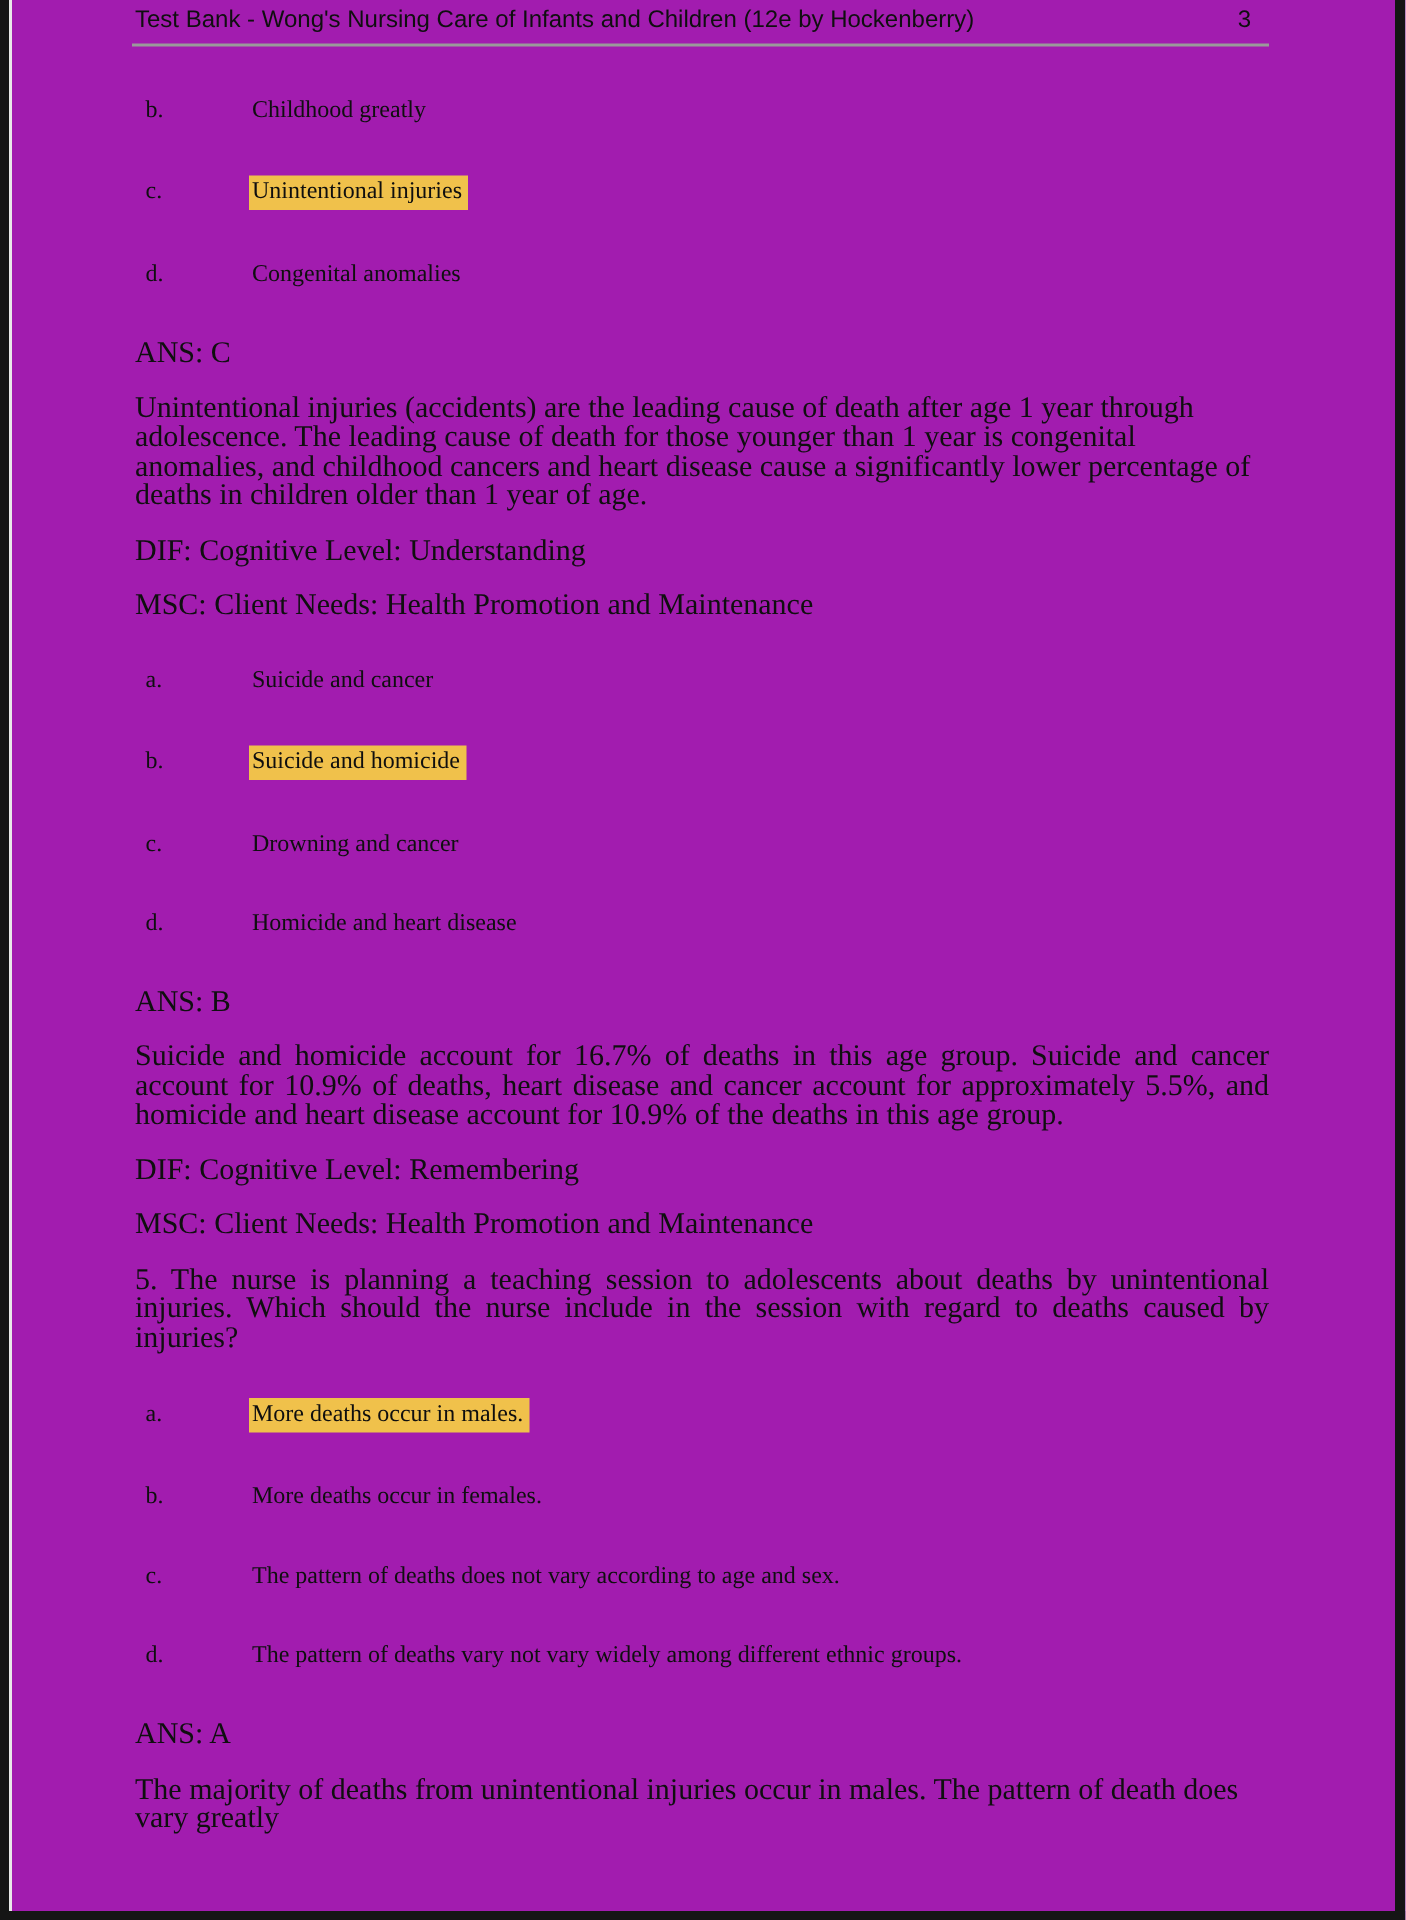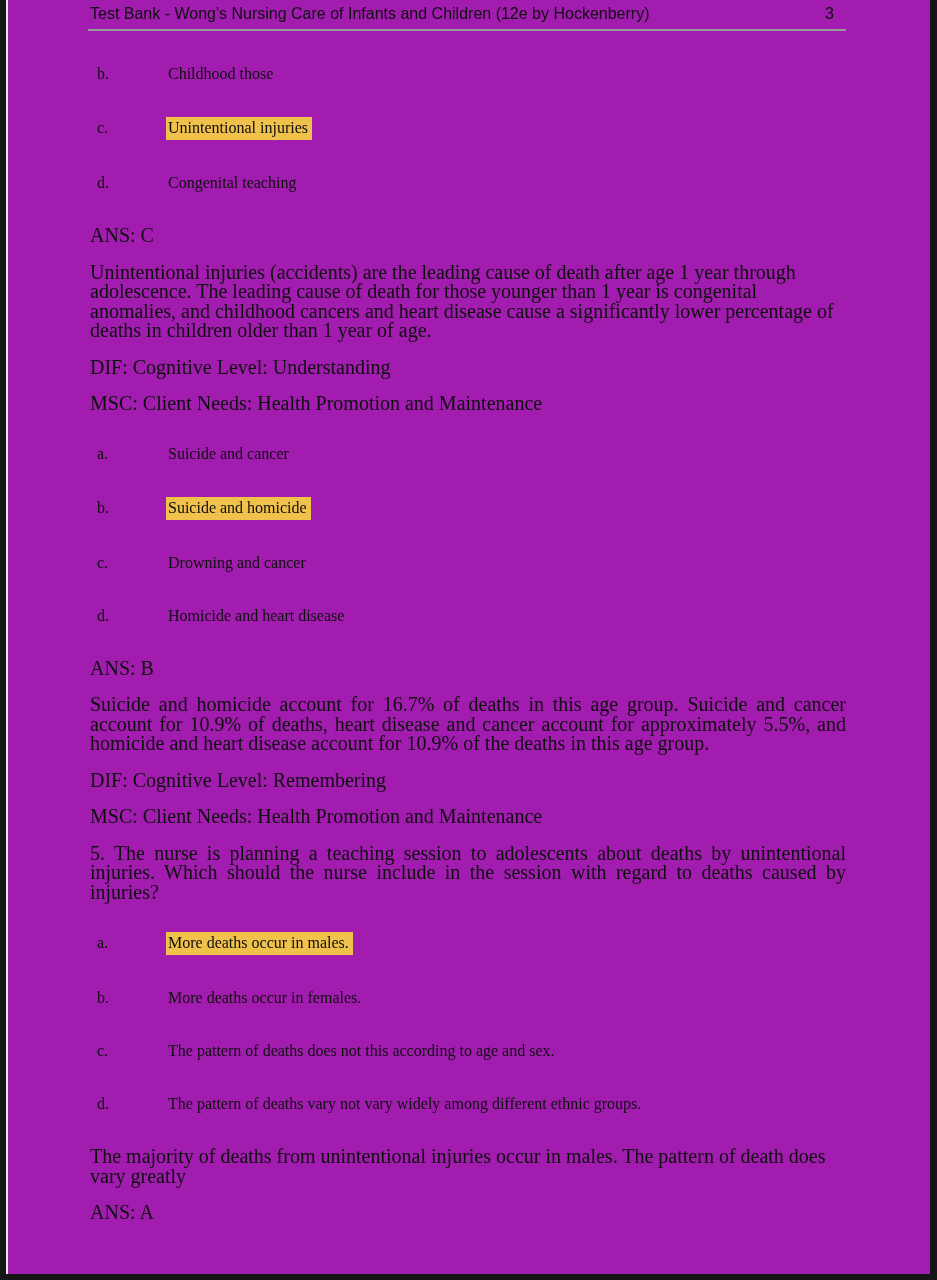--- a/index.html
+++ b/index.html
@@ -83,29 +83,29 @@
   <div class="page">
     <div class="header">
       <span>Test Bank - Wong's Nursing Care of Infants and Children (12e by Hockenberry)</span>
       <span class="pagenum">3</span>
     </div>
     <div class="content" id="content">
         <div class="block">
           <div class="options">
             <div class="option-row">
               <span class="opt-letter">b.</span>
-              <span class="opt-text">Childhood those</span>
+              <span class="opt-text">Childhood greatly</span>
             </div>
             <div class="option-row">
               <span class="opt-letter">c.</span>
               <span class="opt-text hl">Unintentional injuries</span>
             </div>
             <div class="option-row">
               <span class="opt-letter">d.</span>
-              <span class="opt-text">Congenital teaching</span>
+              <span class="opt-text">Congenital anomalies</span>
             </div>
           </div>
           <p class="para ans">ANS: C</p>
           <p class="para rationale">Unintentional injuries (accidents) are the leading cause of death after age 1 year through adolescence. The leading cause of death for those younger than 1 year is congenital anomalies, and childhood cancers and heart disease cause a significantly lower percentage of deaths in children older than 1 year of age.</p>
           <p class="para">DIF: Cognitive Level: Understanding</p>
           <p class="para">MSC: Client Needs: Health Promotion and Maintenance</p>
         </div>
         <div class="block">
           <div class="options">
             <div class="option-row">
@@ -136,25 +136,25 @@
             <div class="option-row">
               <span class="opt-letter">a.</span>
               <span class="opt-text hl">More deaths occur in males.</span>
             </div>
             <div class="option-row">
               <span class="opt-letter">b.</span>
               <span class="opt-text">More deaths occur in females.</span>
             </div>
             <div class="option-row">
               <span class="opt-letter">c.</span>
-              <span class="opt-text">The pattern of deaths does not this according to age and sex.</span>
+              <span class="opt-text">The pattern of deaths does not vary according to age and sex.</span>
             </div>
             <div class="option-row">
               <span class="opt-letter">d.</span>
               <span class="opt-text">The pattern of deaths vary not vary widely among different ethnic groups.</span>
             </div>
           </div>
+          <p class="para ans">ANS: A</p>
           <p class="para rationale">The majority of deaths from unintentional injuries occur in males. The pattern of death does vary greatly</p>
-          <p class="para ans">ANS: A</p>
         </div>
       </div>
   </div>
 </div>
 
 </body></html>

